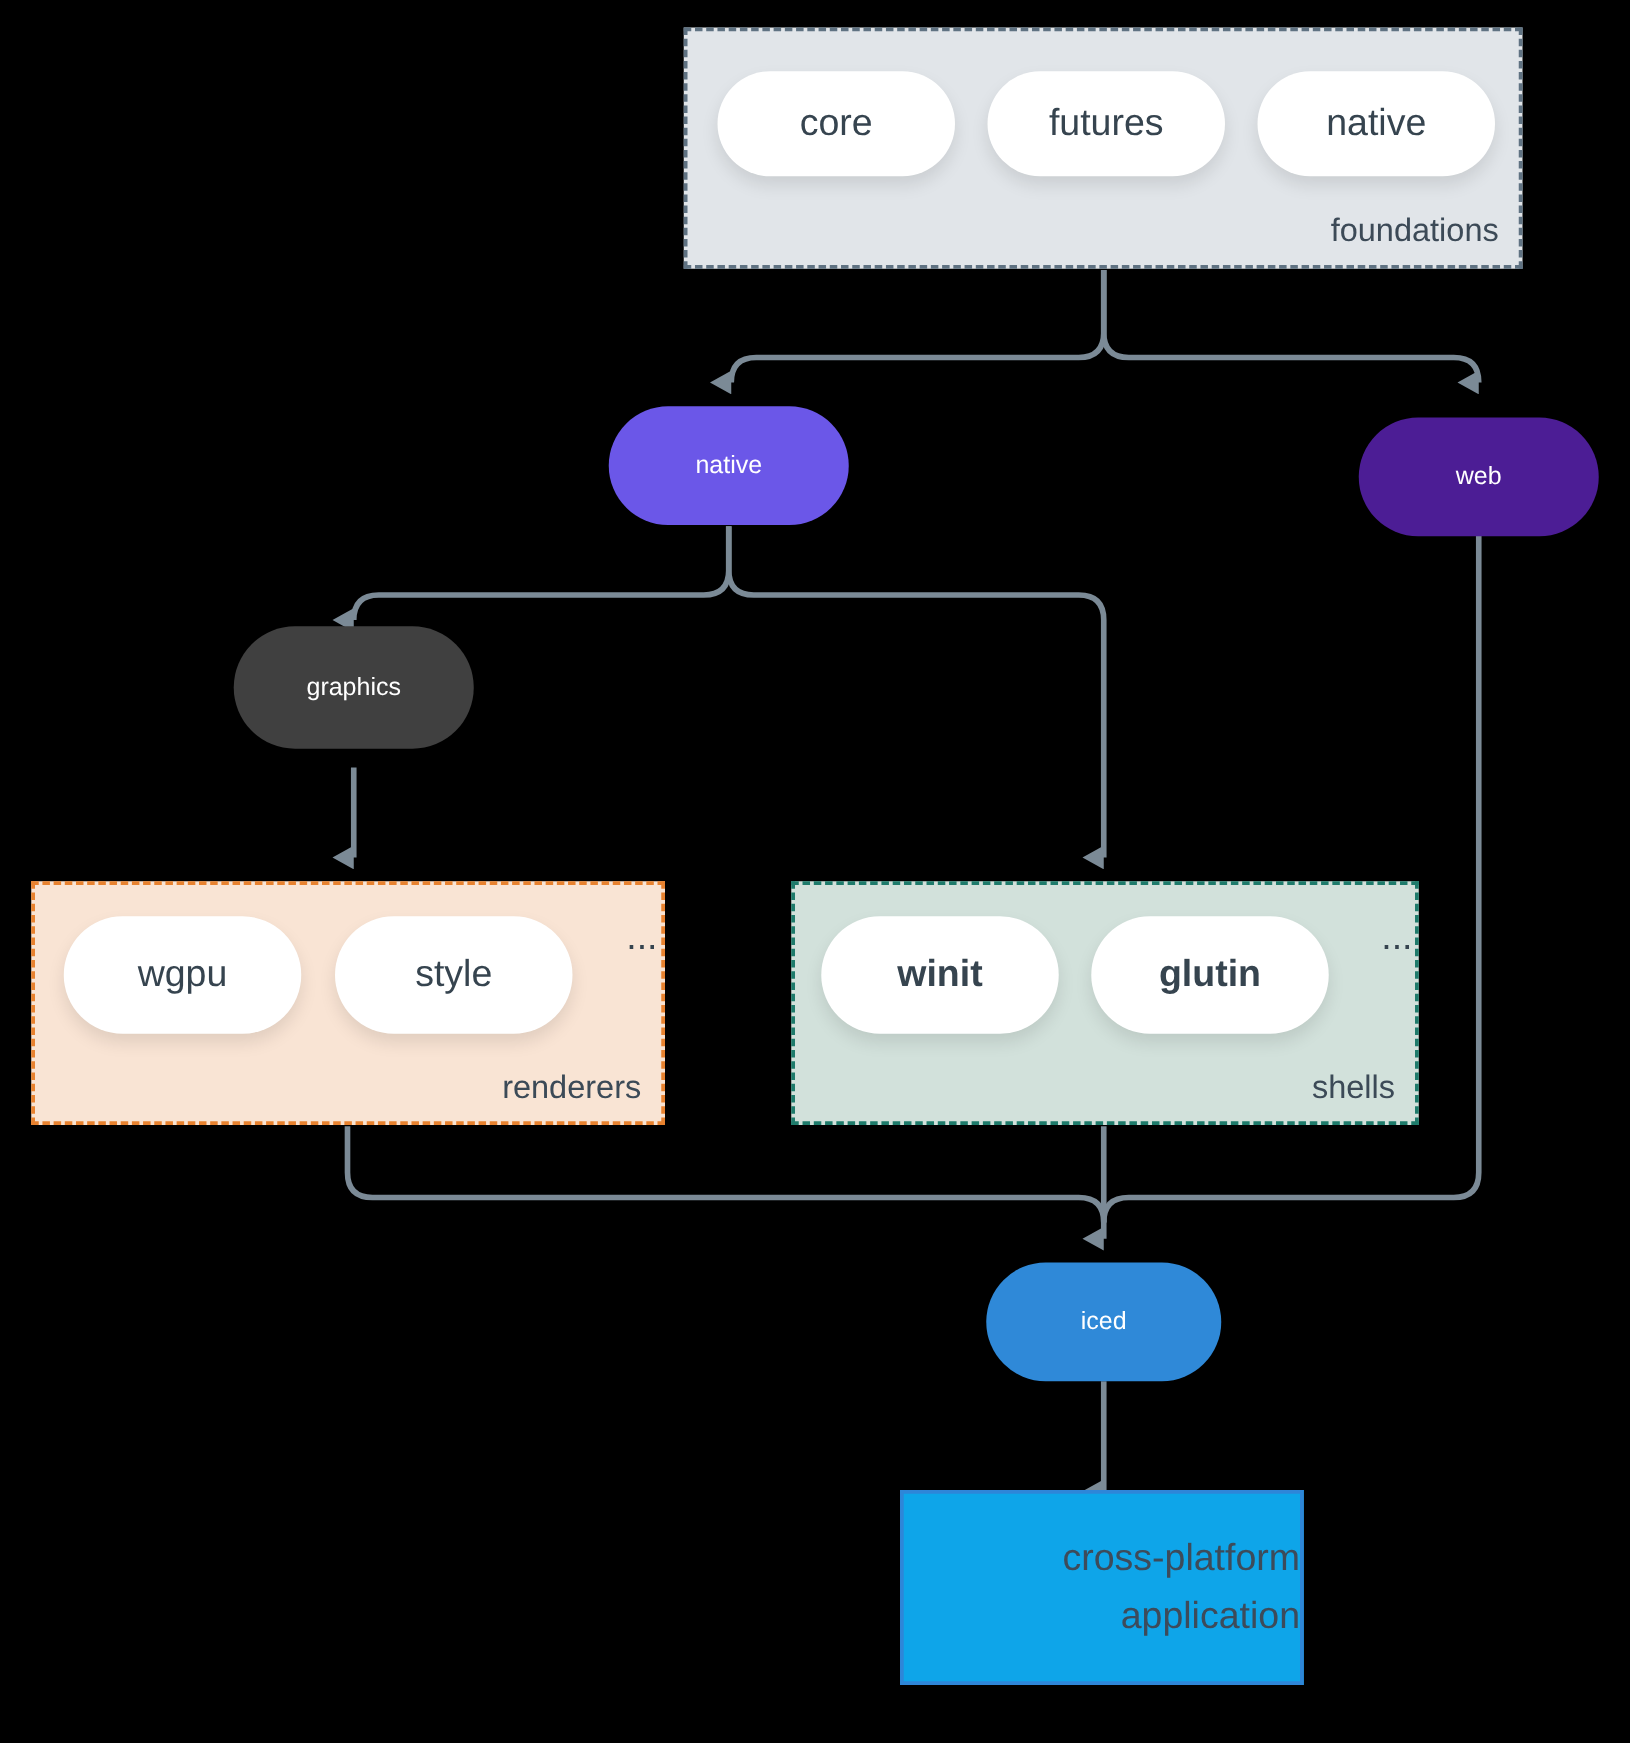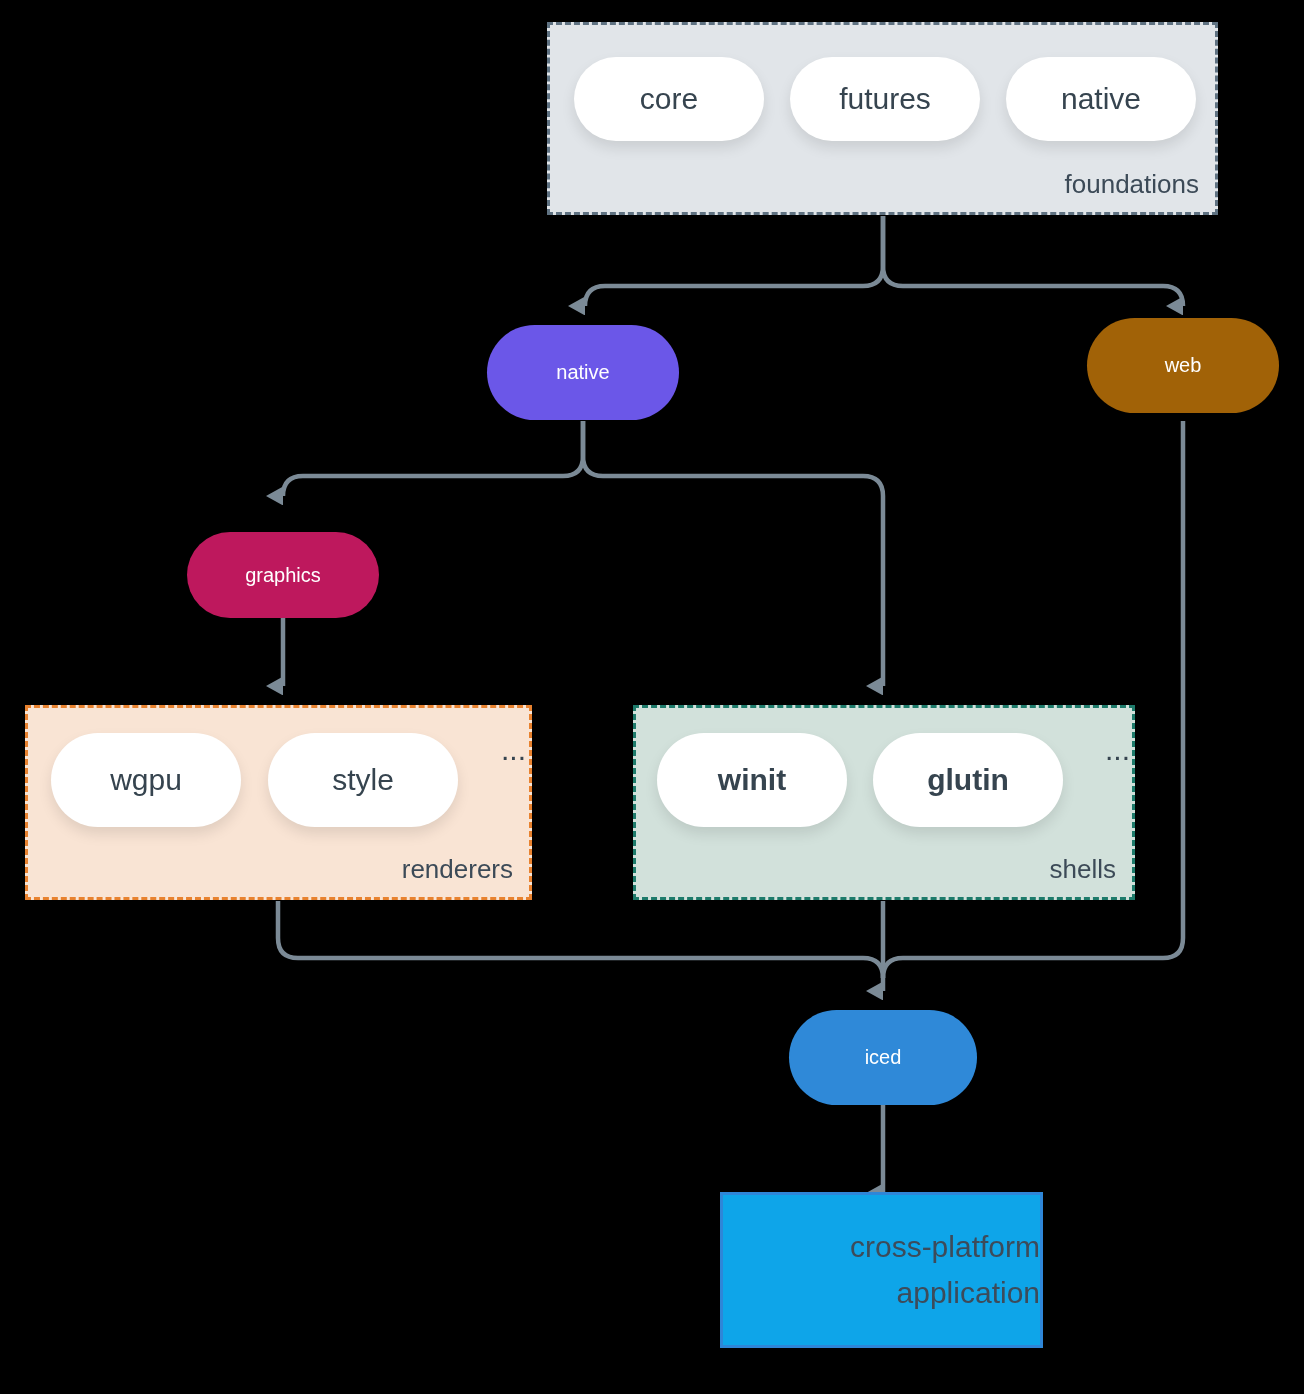--- a/index.html
+++ b/index.html
@@ -57,22 +57,22 @@
     font-size: 20px;
   }
 
   
   #foundations { left: 547px; top: 22px; width: 671px; height: 193px; background: #e1e5e9; border-color: #5f7282; }
   #foundations .pill-row { left: 24px; top: 32px; gap: 26px; }
   #foundations .pill { width: 190px; height: 84px; }
 
   
   #native   { left: 487px; top: 325px; width: 192px; height: 95px; background: #6b57e8; }
-  #web      { left: 1087px; top: 318px; width: 192px; height: 95px; background: #a16207; }
-  #graphics { left: 187px; top: 532px; width: 192px; height: 86px; background: #be185d; }
+  #web      { left: 1087px; top: 334px; width: 192px; height: 95px; background: #4c1d95; }
+  #graphics { left: 187px; top: 501px; width: 192px; height: 98px; background: #404040; }
   #iced     { left: 789px; top: 1010px; width: 188px; height: 95px; background: #2f89d8; }
 
   
   #renderers { left: 25px; top: 705px; width: 507px; height: 195px; background: #f9e4d4; border-color: #e8822f; }
   #renderers .pill-row { left: 23px; top: 25px; gap: 27px; }
   #renderers .pill { width: 190px; height: 94px; }
   #renderers .ellipsis { margin-left: 16px; }
 
   
   #shells { left: 633px; top: 705px; width: 502px; height: 195px; background: #d2e1db; border-color: #1e7b6b; }

